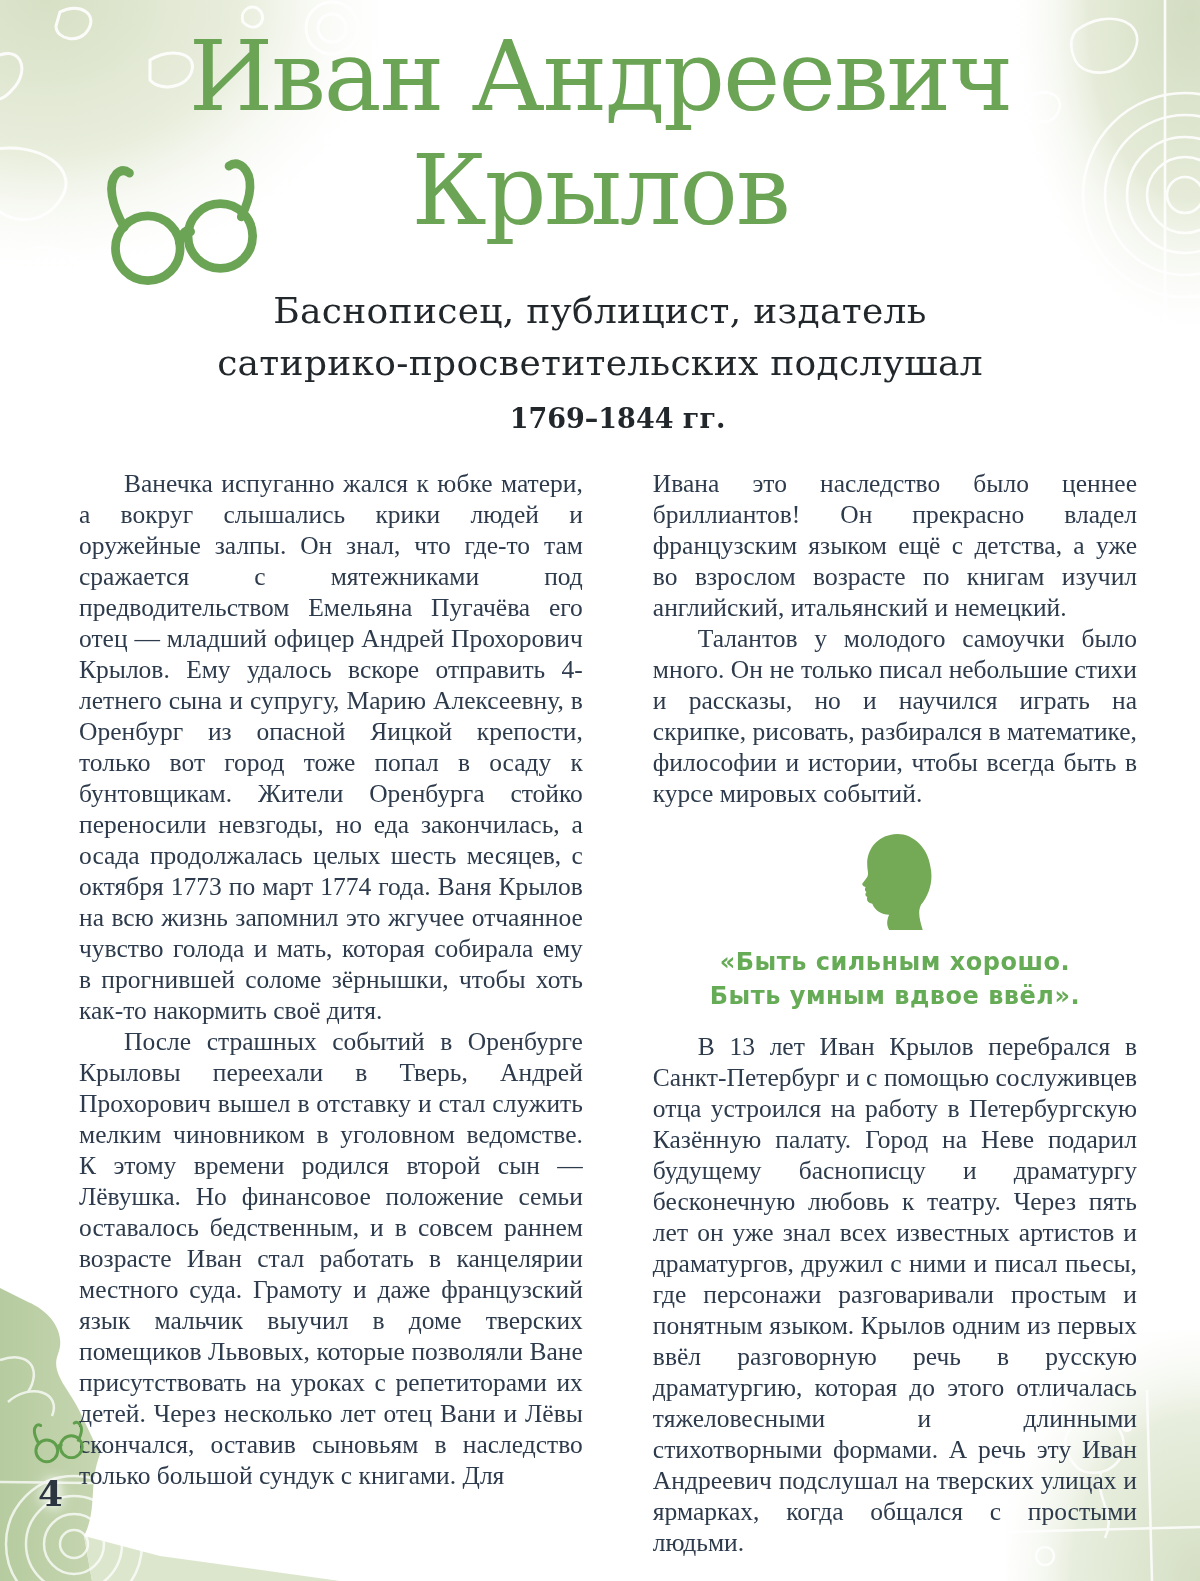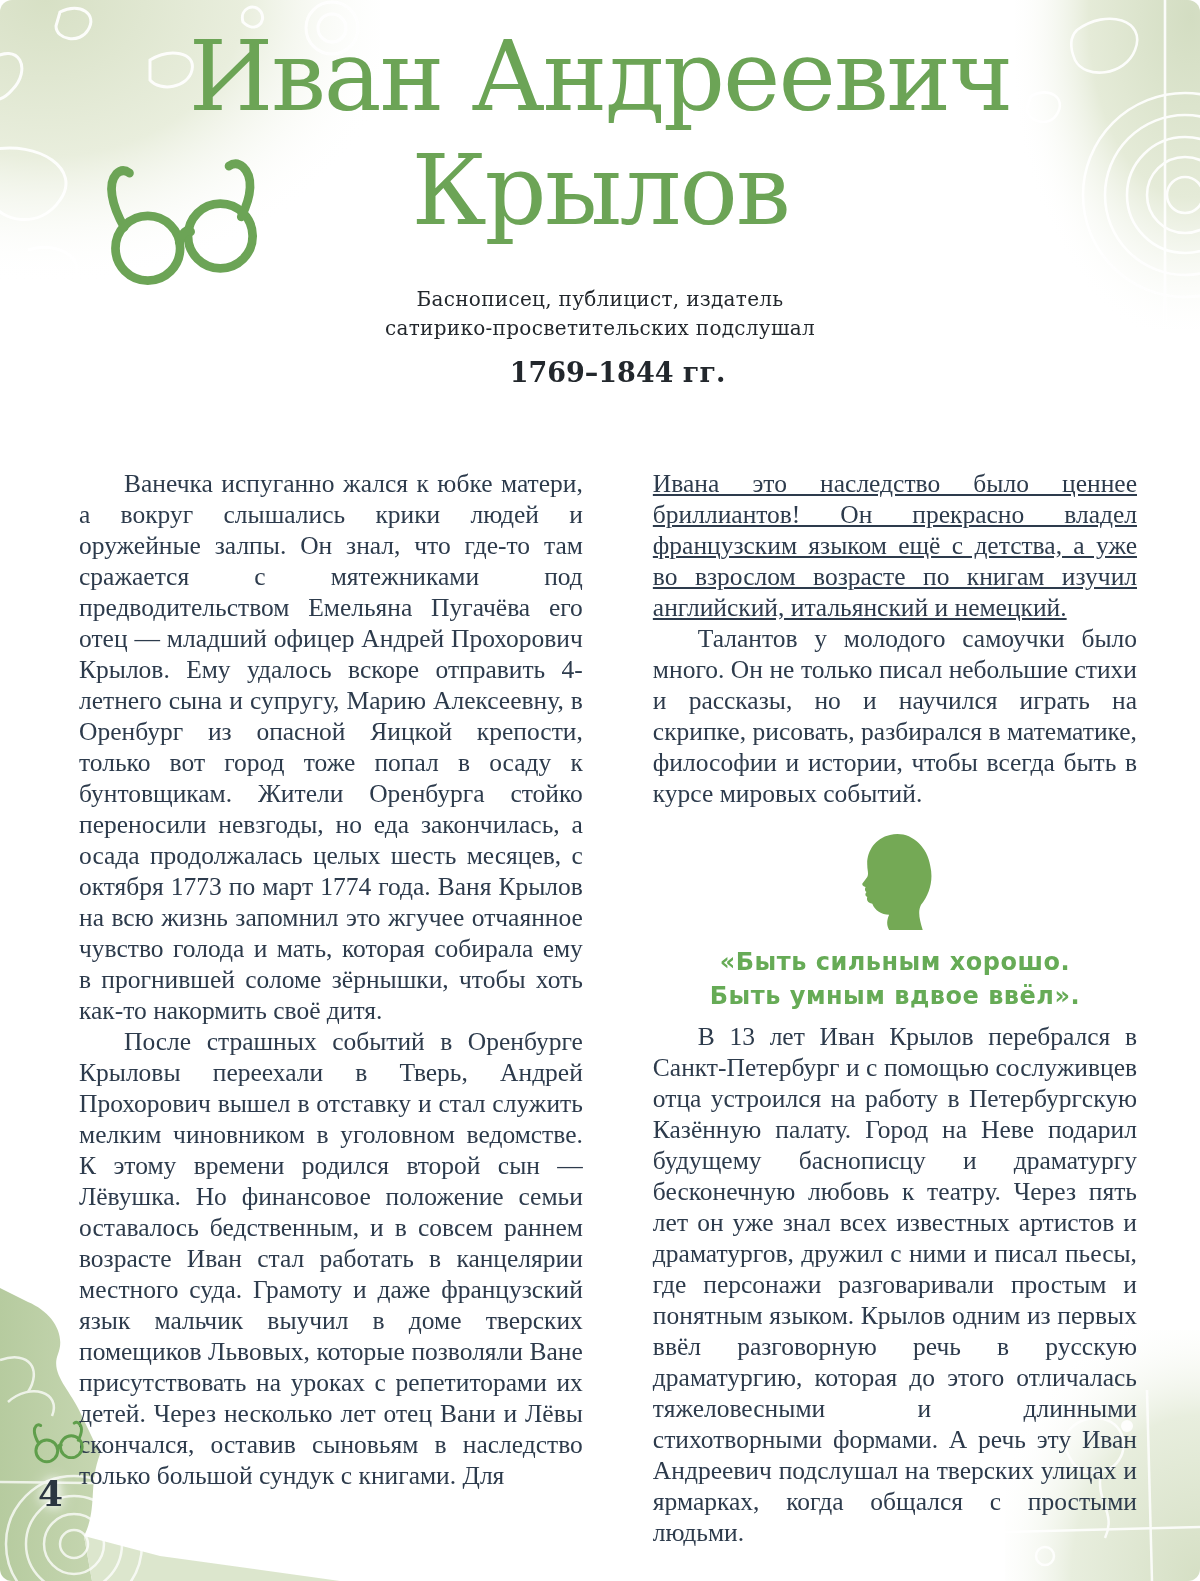--- a/index.html
+++ b/index.html
@@ -9,21 +9,20 @@
     --body-text:#2d3b4c;
     --heading-text:#22272c;
     --map-green:#b6cb9f;
   }
   .page{
     position:relative;
     width:1200px;height:1581px;
     background:#ffffff;
     overflow:hidden;
     font-family:"Liberation Serif", serif;
-    border-radius:12px;
   }
   
   .deco{position:absolute;pointer-events:none;}
   .deco.tl{left:0;top:0;}
   .deco.tr{right:0;top:0;}
   .deco.bl{left:0;bottom:0;}
   .deco.br{right:0;bottom:0;}
   
   .header{position:relative;padding-top:20px;}
   .title{
@@ -37,21 +36,21 @@
   }
   .glasses-big{
     position:absolute;left:98px;top:152px;
     width:166px;height:140px;
   }
   .glasses-stroke{stroke:var(--title-green);stroke-width:10;fill:none;stroke-linecap:round;}
   .subtitle{
     margin-top:36px;
     text-align:center;
     font-family:"DejaVu Serif", serif;
-    font-size:20px;
+    font-size:36px;
     line-height:1.45;
     letter-spacing:.3px;
     color:var(--heading-text);
   }
   .years{
     margin-top:14px;
     text-align:center;
     font-family:"DejaVu Serif", serif;
     font-weight:bold;
     font-size:27px;
@@ -68,36 +67,36 @@
   .col{color:var(--body-text);}
   .col-left{width:512px;}
   .col-right{width:492px;}
   .col p{
     margin:0;
     font-size:25.5px;
     line-height:31px;
     text-align:justify;
     text-indent:45px;
   }
-  .col p.no-indent{text-indent:0;text-decoration:underline;}
+  .col p.no-indent{text-indent:0;}
   .silhouette-wrap{
     display:flex;justify-content:center;
     margin:22px 0 12px;
   }
   .silhouette-wrap svg{width:84px;height:102px;}
   .head-fill{fill:#74a955;}
   .quote{
     text-align:center;
     font-family:"DejaVu Sans", sans-serif;
     font-weight:bold;
     font-size:24px;
     line-height:34px;
     letter-spacing:.5px;
     color:var(--quote-green);
-    margin-bottom:8px;
+    margin-bottom:18px;
   }
   
   .glasses-small{
     position:absolute;left:30px;top:1418px;
     width:56px;height:48px;
   }
   .glasses-small .glasses-stroke{stroke:#5f9e4b;}
   .page-number{
     position:absolute;left:38px;top:1472px;
     font-family:"DejaVu Serif", serif;

